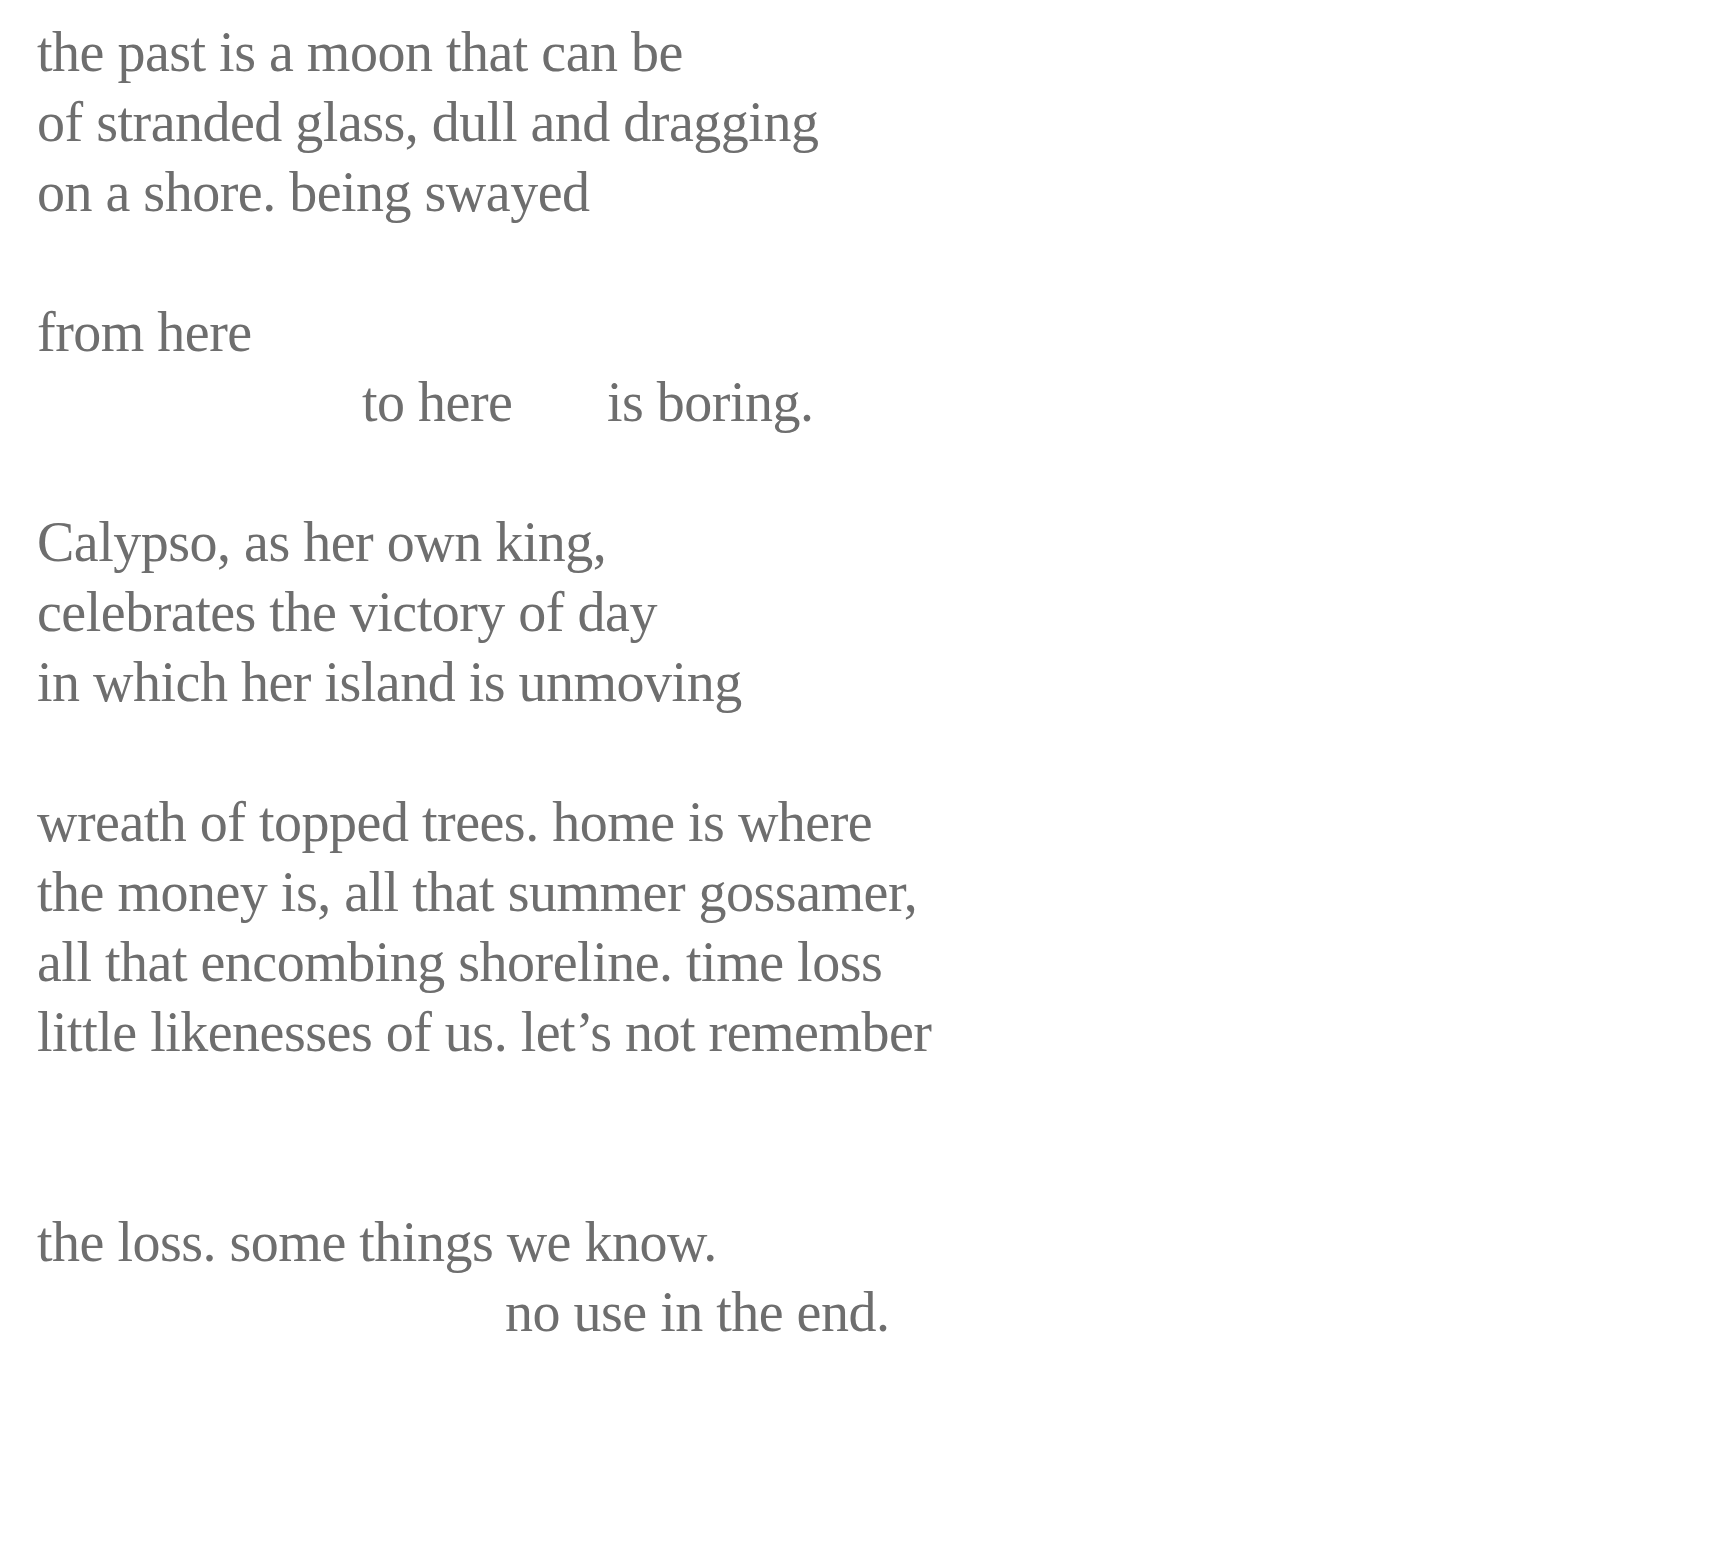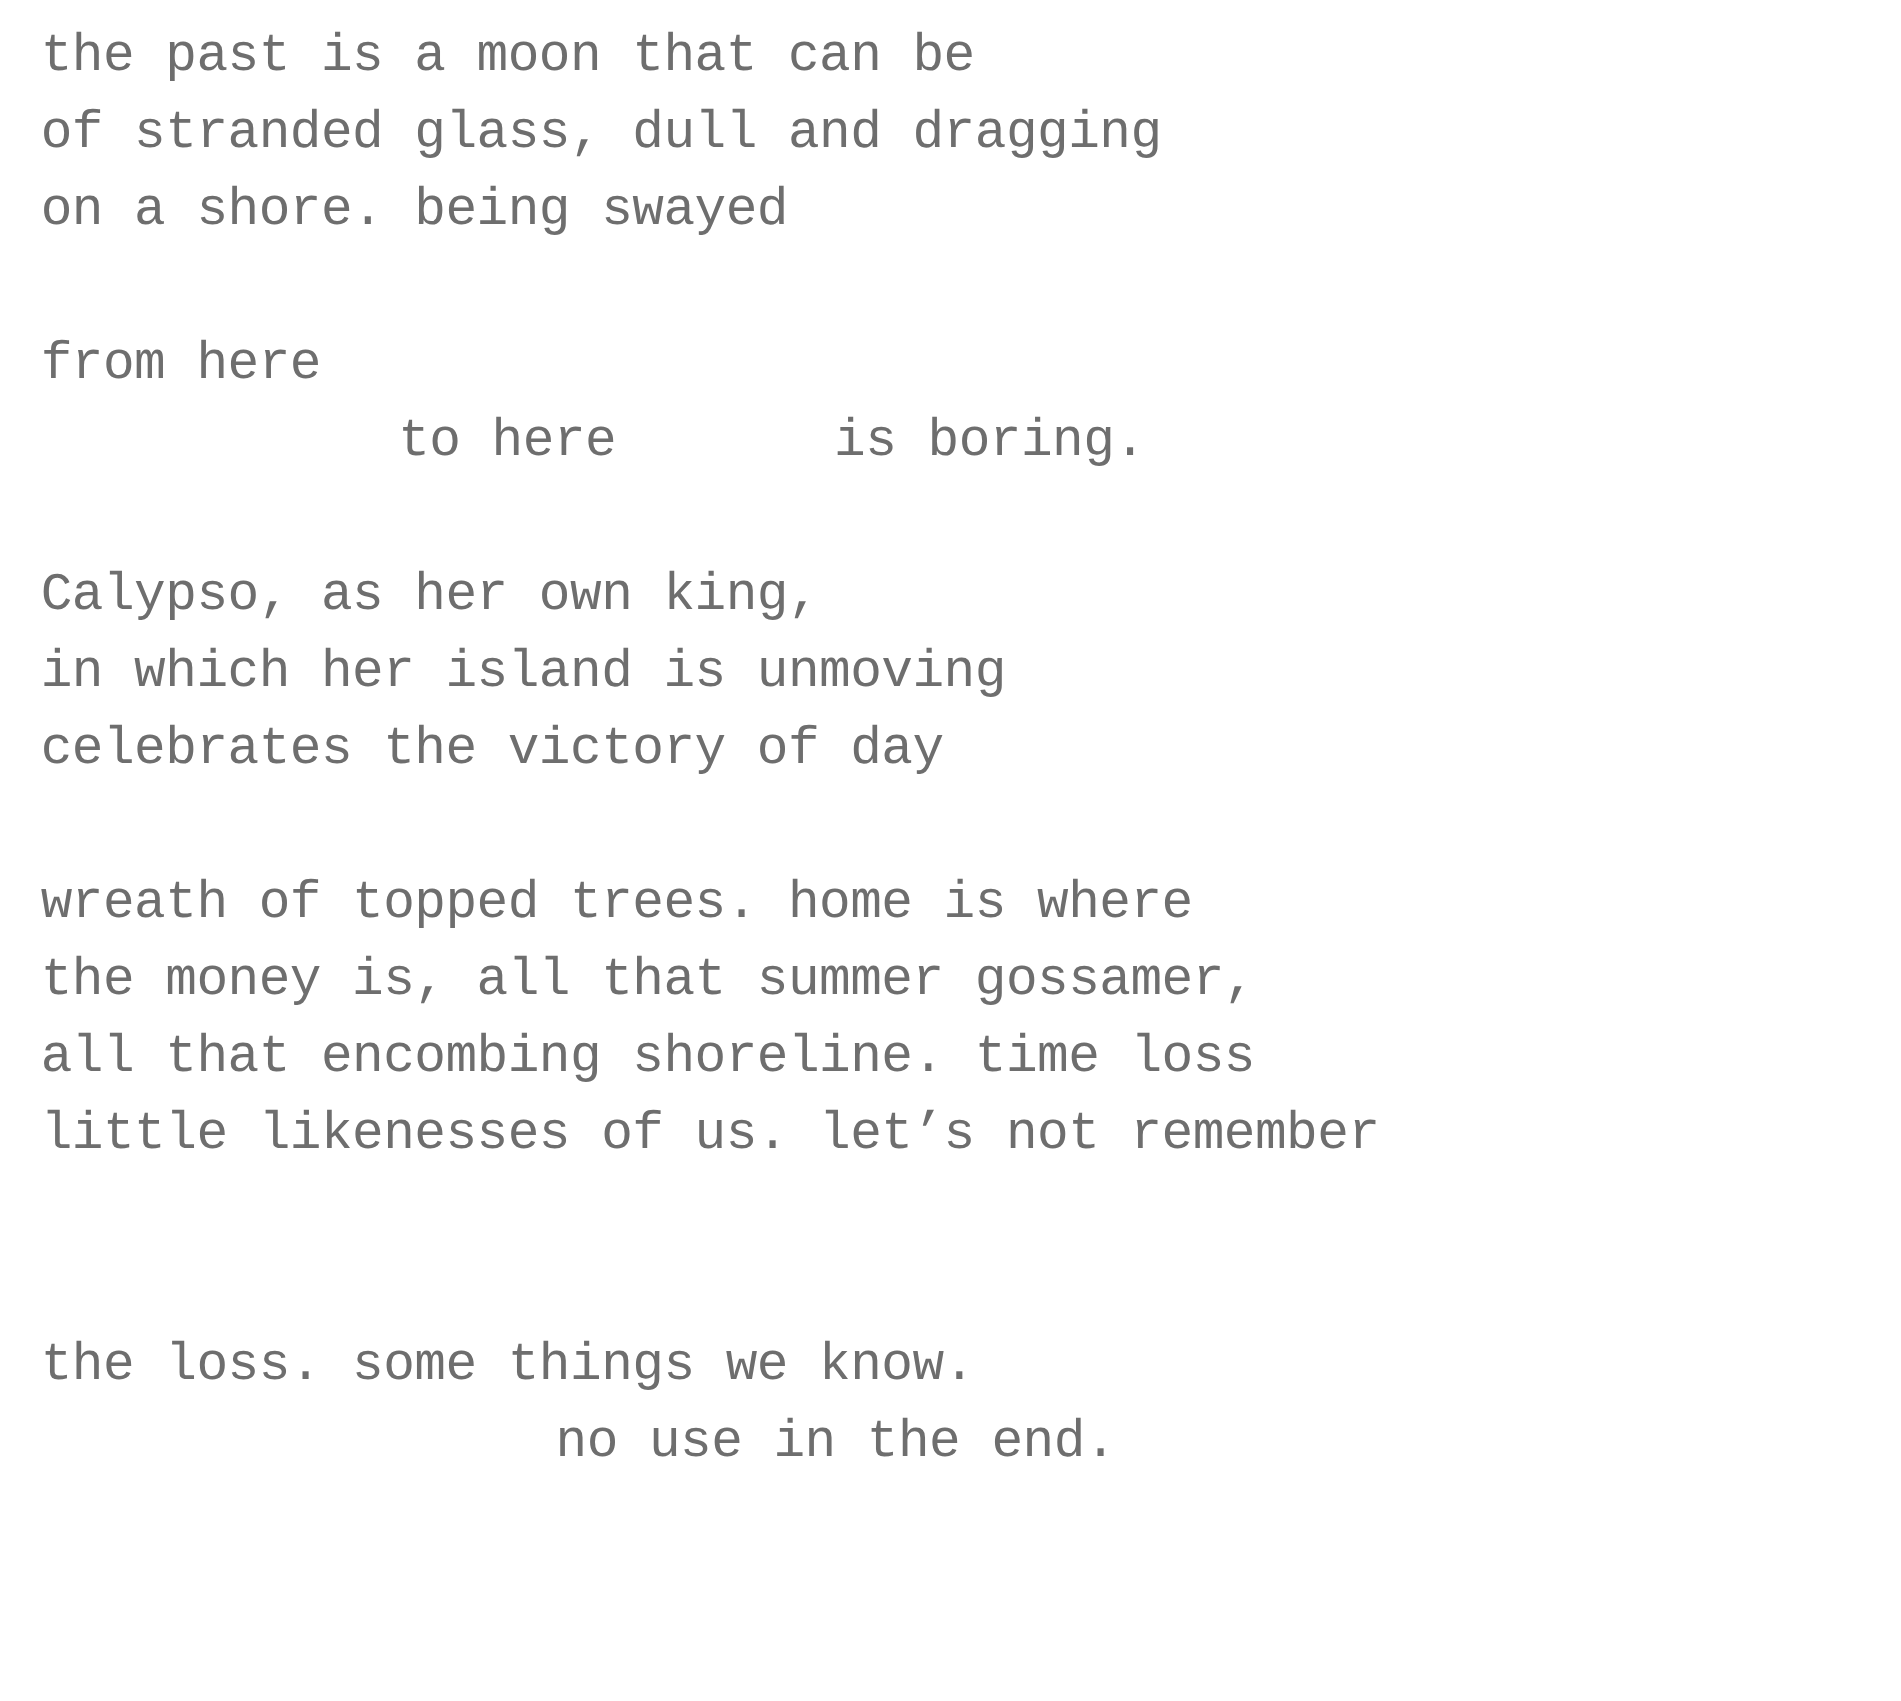--- a/index.html
+++ b/index.html
@@ -11,22 +11,22 @@
     position: relative;
     width: 1728px;
     height: 1546px;
     background: #ffffff;
     overflow: hidden;
   }
   .poem {
     position: absolute;
     left: 37px;
     top: 17px;
-    font-family: Liberation Mono, monospace;
-    font-size: 48px;
+    font-family: Liberation Serif, serif;
+    font-size: 56px;
     line-height: 70px;
     letter-spacing: -0.5px;
     color: #6e6e6e;
   }
   .line {
     min-height: 70px;
     white-space: pre-wrap; 
   }
   .indent-a { }  
   .indent-b { margin-left: 325px; }  
@@ -38,22 +38,22 @@
 <div class="page">
   <div class="poem">
     <div class="line">the past is a moon that can be</div>
     <div class="line">of stranded glass, dull and dragging</div>
     <div class="line indent-a">on a shore. being swayed</div>
     <div class="line"></div>
     <div class="line">from here</div>
     <div class="line indent-b">to here       is boring.</div>
     <div class="line"></div>
     <div class="line">Calypso, as her own king,</div>
+    <div class="line">celebrates the victory of day</div>
     <div class="line">in which her island is unmoving</div>
-    <div class="line">celebrates the victory of day</div>
     <div class="line"></div>
     <div class="line">wreath of topped trees. home is where</div>
     <div class="line">the money is, all that summer gossamer,</div>
     <div class="line">all that encombing shoreline. time loss</div>
     <div class="line">little likenesses of us. let’s not remember</div>
     <div class="line"></div>
     <div class="line"></div>
     <div class="line">the loss. some things we know.</div>
     <div class="line indent-c">no use in the end.</div>
   </div>

